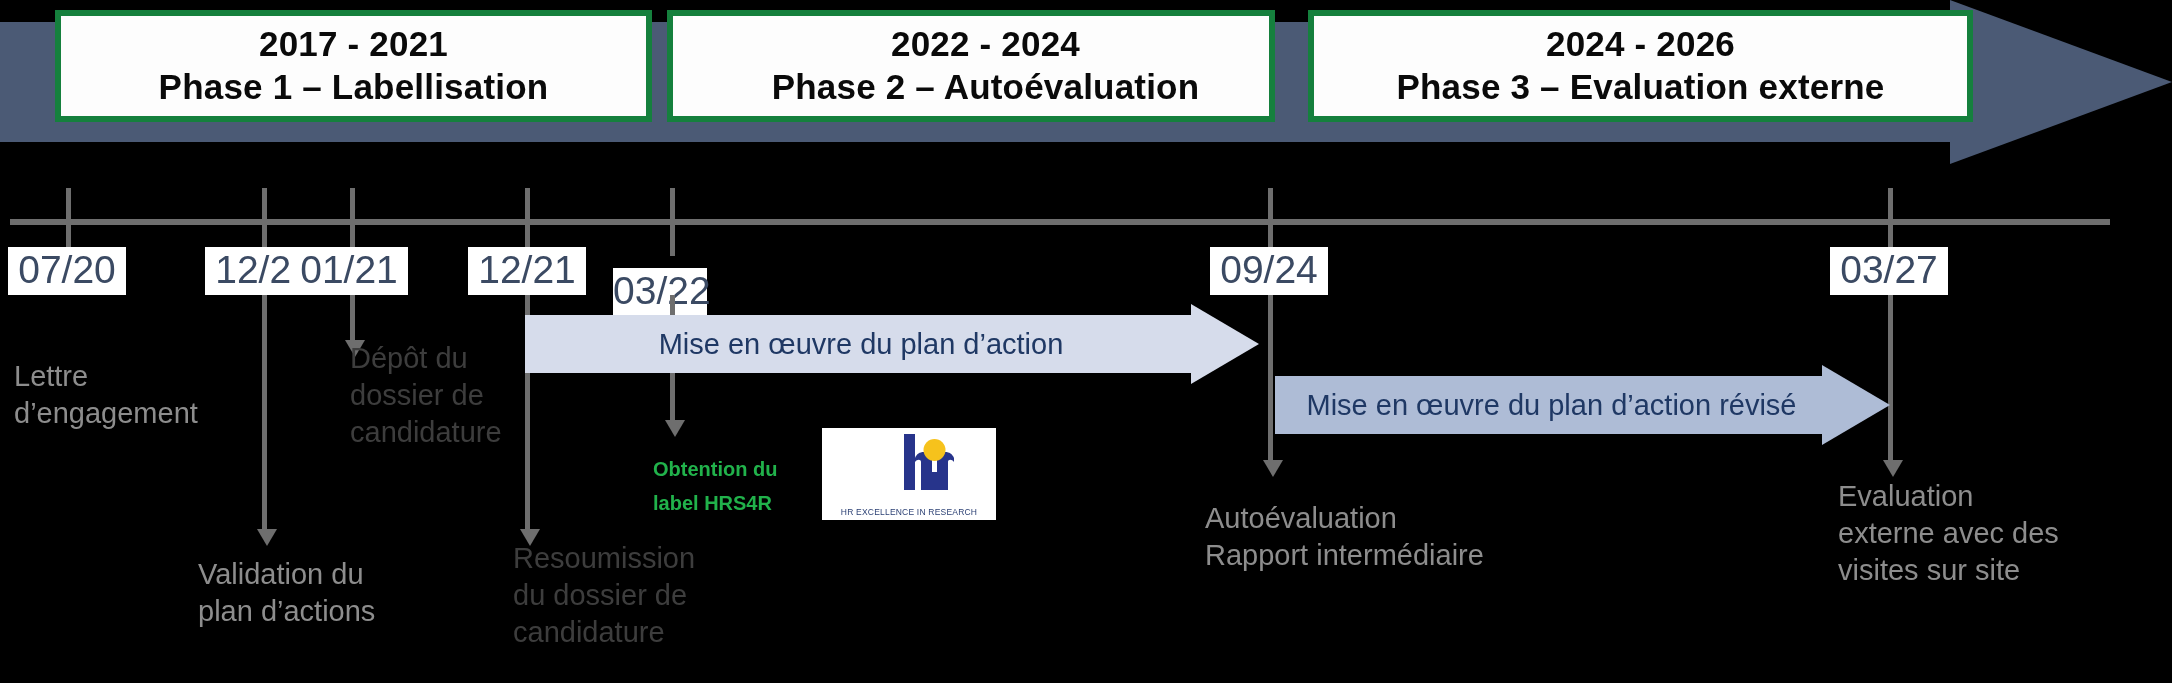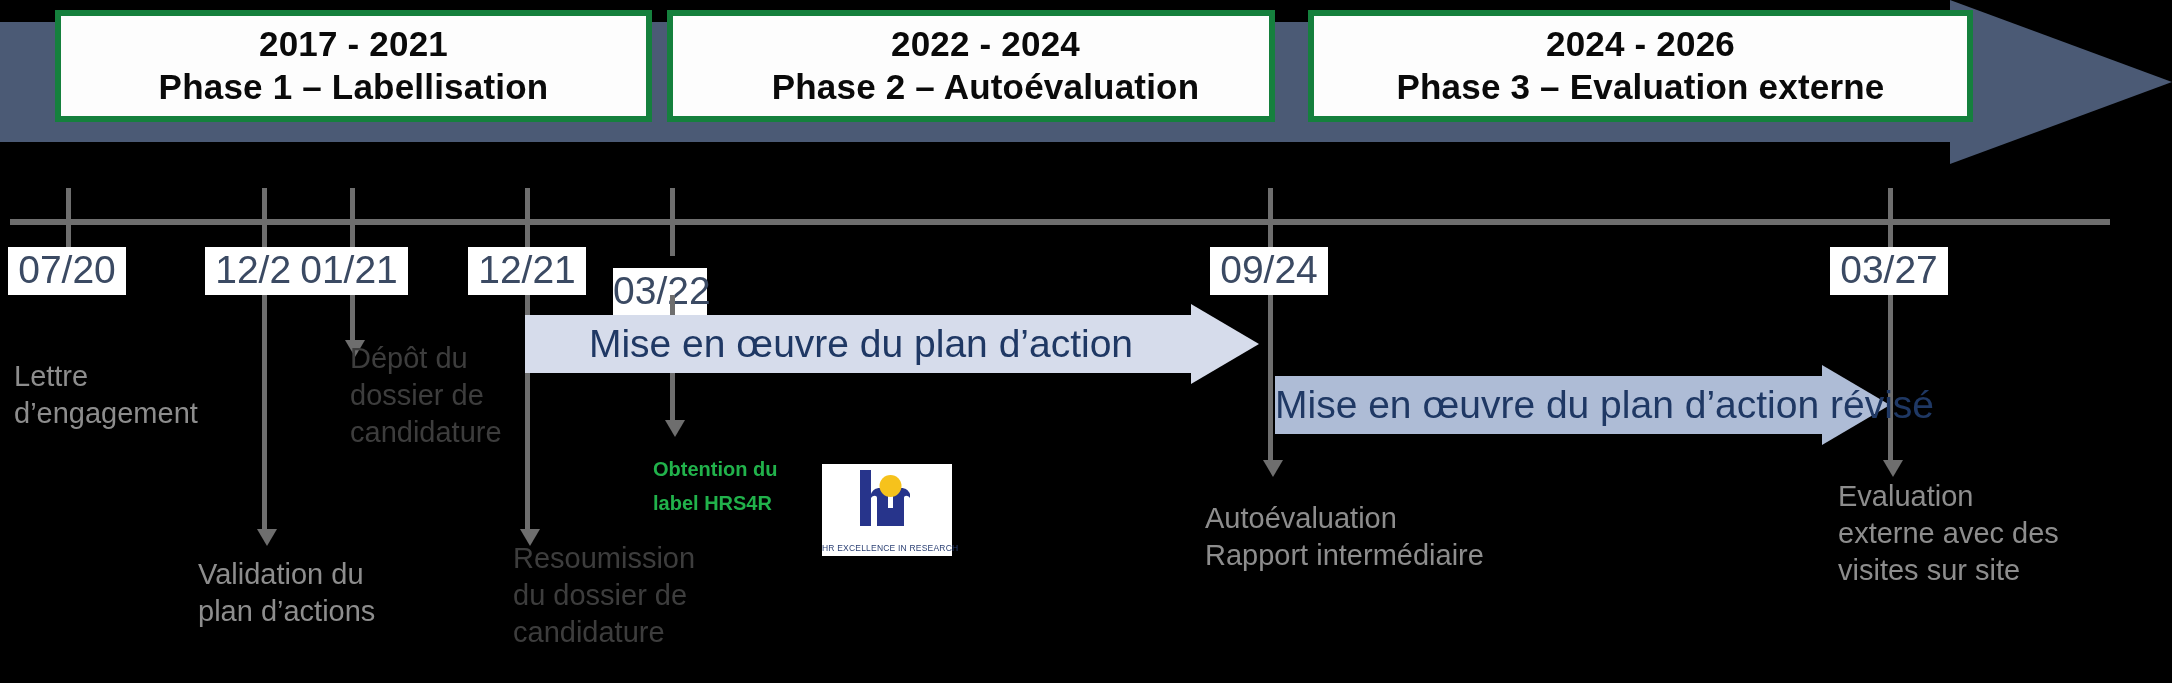--- a/index.html
+++ b/index.html
@@ -46,21 +46,21 @@
   .cap.light{color:#8d8d8d;}
   .cap.dark{color:#3d3d3d;margin-left:45px;}
   .cap.green{color:#21b24b;font-weight:bold;font-size:20px;line-height:34px;}
 
   
   .barrow{position:absolute;height:58px;display:block;}
   .barrow .bshaft{position:absolute;left:0;top:0;height:58px;}
   .barrow .bhead{position:absolute;top:-11px;width:0;height:0;
       border-top:40px solid transparent;border-bottom:40px solid transparent;}
   .barrow .btext{position:absolute;top:0;height:58px;line-height:58px;
-      color:#1f3864;font-size:39px;text-align:center;white-space:nowrap;}
+      color:#1f3864;font-size:29px;text-align:center;white-space:nowrap;}
 
   
   .hrlogo{position:absolute;background:#ffffff;}
   .hrlogo .cap2{position:absolute;left:0;bottom:3px;width:100%;text-align:center;
       font-size:8.5px;color:#2a3f73;letter-spacing:.2px;white-space:nowrap;}
 </style>
 </head>
 <body>
 
 <div id="stage">
@@ -162,21 +162,21 @@
     <div>Autoévaluation</div>
     <div>Rapport intermédiaire</div>
   </div>
 
   <div class="cap light" style="left:1838px; top:478px; width:290px;">
     <div>Evaluation</div>
     <div>externe avec des</div>
     <div>visites sur site</div>
   </div>
 
-  <div class="hrlogo" style="left:822px; top:464px; width:130px; height:92px;">
+  <div class="hrlogo" style="left:822px; top:428px; width:130px; height:92px;padding-left:44px;">
     <svg width="130" height="72" viewBox="0 0 130 72">
 
       <rect x="38" y="6" width="11" height="56" fill="#27348b"></rect>
 
       <path d="M49 30 C 52 22, 63 22, 66 30 L 66 62 L 55 62 L 55 34 C 55 31, 51 31, 49 34 Z" fill="#27348b"></path>
 
       <path d="M88 30 C 85 22, 74 22, 71 30 L 71 62 L 82 62 L 82 34 C 82 31, 86 31, 88 34 Z" fill="#27348b"></path>
 
       <rect x="64" y="44" width="9" height="18" fill="#27348b"></rect>
 

